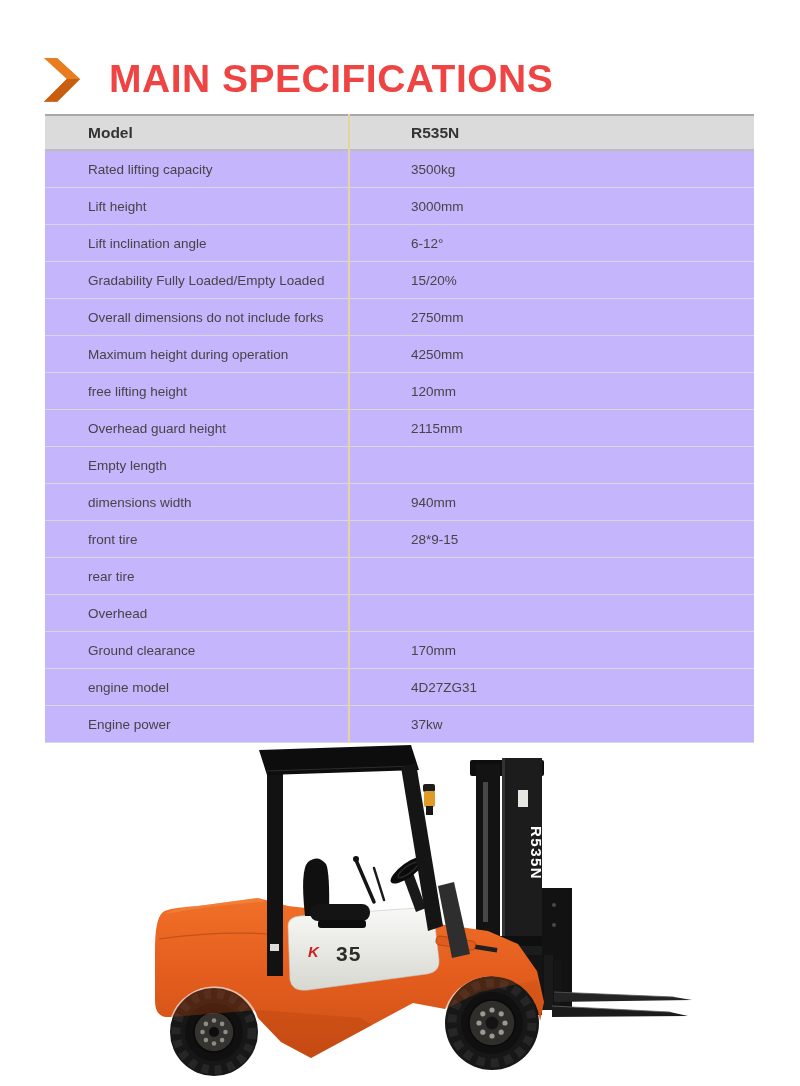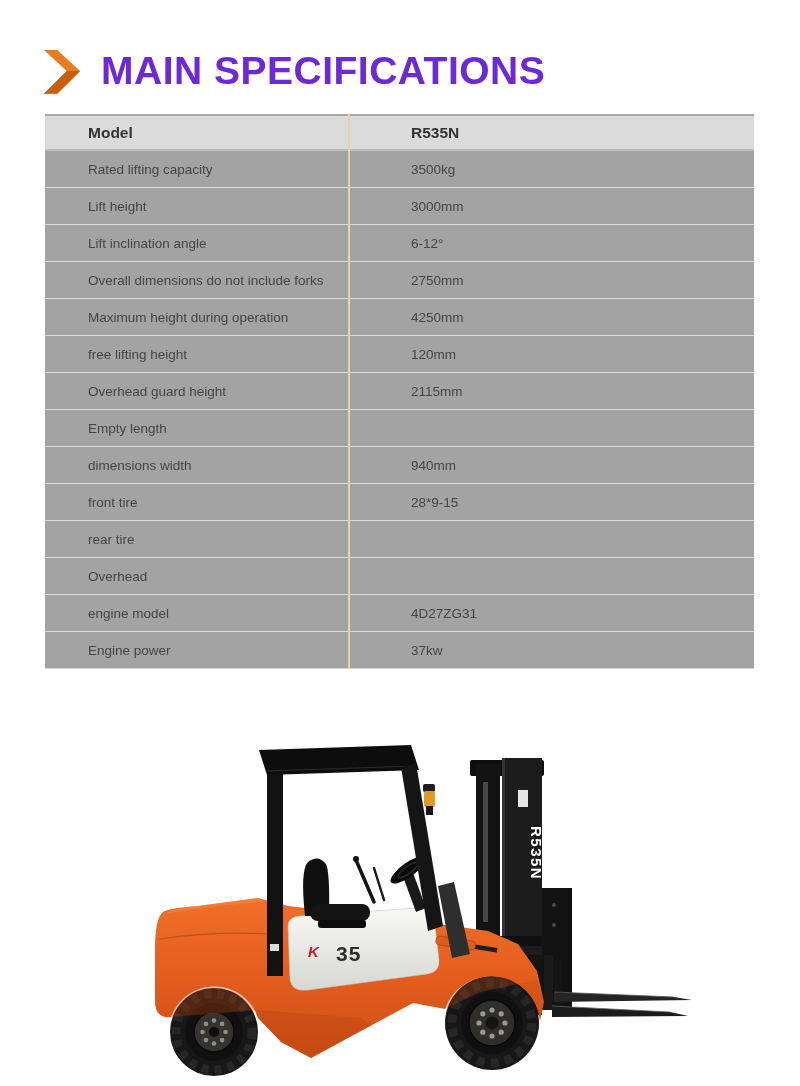--- a/index.html
+++ b/index.html
@@ -9,22 +9,22 @@
     background:#ffffff;
     font-family:"Liberation Sans", sans-serif;
     overflow:hidden;
   }
   
   .title-row{
     position:absolute;left:42px;top:38px;
     display:flex;align-items:center;gap:15px;
   }
   .title-row h1{
-    margin:4px;font-size:39px;line-height:58px;
-    font-weight:900;color:#6d28d9;letter-spacing:.5px;
+    margin:12px;font-size:39px;line-height:58px;
+    font-weight:900;color:#ef4444;letter-spacing:.5px;
     white-space:nowrap;
     text-align:right;
   }
   
   .spec-table{
     position:absolute;left:45px;top:114px;width:709px;
   }
   .spec-divider{
     position:absolute;left:303px;top:0;bottom:0;width:2px;
     background:var(--table-divider,#e6d4a0);z-index:3;
@@ -35,21 +35,21 @@
     border-top:2px solid #a8a8a8;border-bottom:2px solid #bdbdbd;
     font-size:15.5px;font-weight:bold;color:#333333;
     box-sizing:border-box;
   }
   .cell-l{width:302px;padding-left:43px;box-sizing:border-box;flex:none;}
   .cell-v{flex:1;padding-left:64px;box-sizing:border-box;}
   .spec-row{
     height:36px;display:flex;align-items:center;
     border-bottom:1px solid #d9d9d9;
     font-size:13.5px;color:#454545;
-    background:#a3a3a3;
+    background:#c4b5fd;
   }
   
   .forklift{
     position:absolute;left:140px;top:740px;width:560px;height:346px;
   }
 </style>
 </head>
 <body>
 
 <div class="title-row">
@@ -76,20 +76,24 @@
       <div class="spec-row">
         <div class="cell-l">Lift height</div>
         <div class="cell-v">3000mm</div>
       </div>
 
       <div class="spec-row">
         <div class="cell-l">Lift inclination angle</div>
         <div class="cell-v">6-12°</div>
       </div>
 
+      <div class="spec-row">
+        <div class="cell-l">Gradability Fully Loaded/Empty Loaded</div>
+        <div class="cell-v">15/20%</div>
+      </div>
 
       <div class="spec-row">
         <div class="cell-l">Overall dimensions do not include forks</div>
         <div class="cell-v">2750mm</div>
       </div>
 
       <div class="spec-row">
         <div class="cell-l">Maximum height during operation</div>
         <div class="cell-v">4250mm</div>
       </div>
@@ -119,20 +123,24 @@
       </div>
 
       <div class="spec-row">
         <div class="cell-l">rear tire</div>
       </div>
 
       <div class="spec-row">
         <div class="cell-l">Overhead</div>
       </div>
 
+      <div class="spec-row">
+        <div class="cell-l">Ground clearance</div>
+        <div class="cell-v">170mm</div>
+      </div>
 
       <div class="spec-row">
         <div class="cell-l">engine model</div>
         <div class="cell-v">4D27ZG31</div>
       </div>
 
       <div class="spec-row">
         <div class="cell-l">Engine power</div>
         <div class="cell-v">37kw</div>
       </div>

